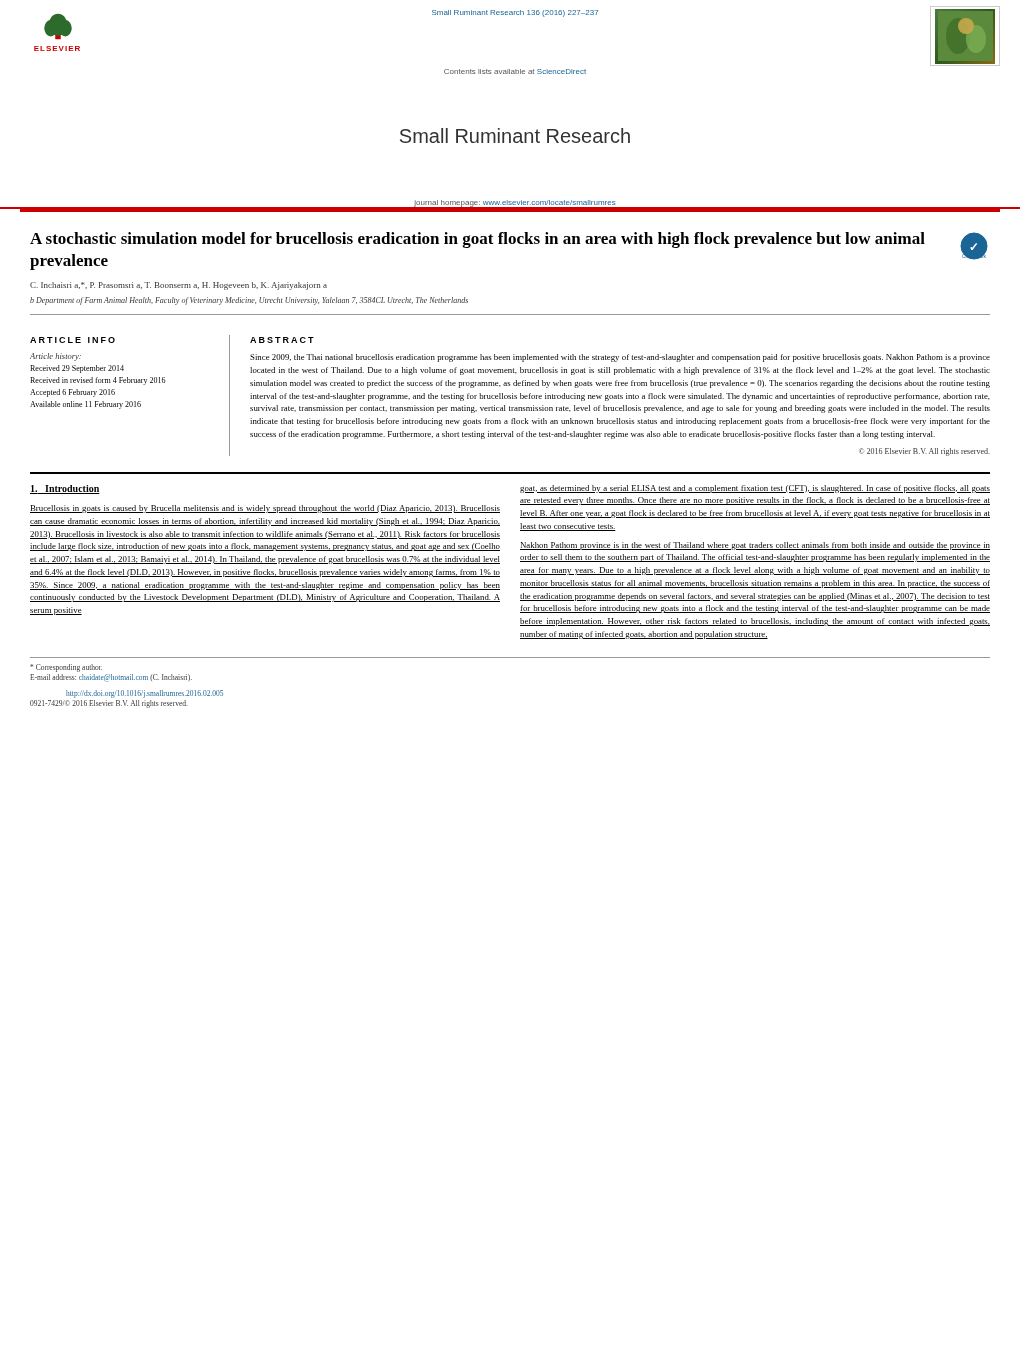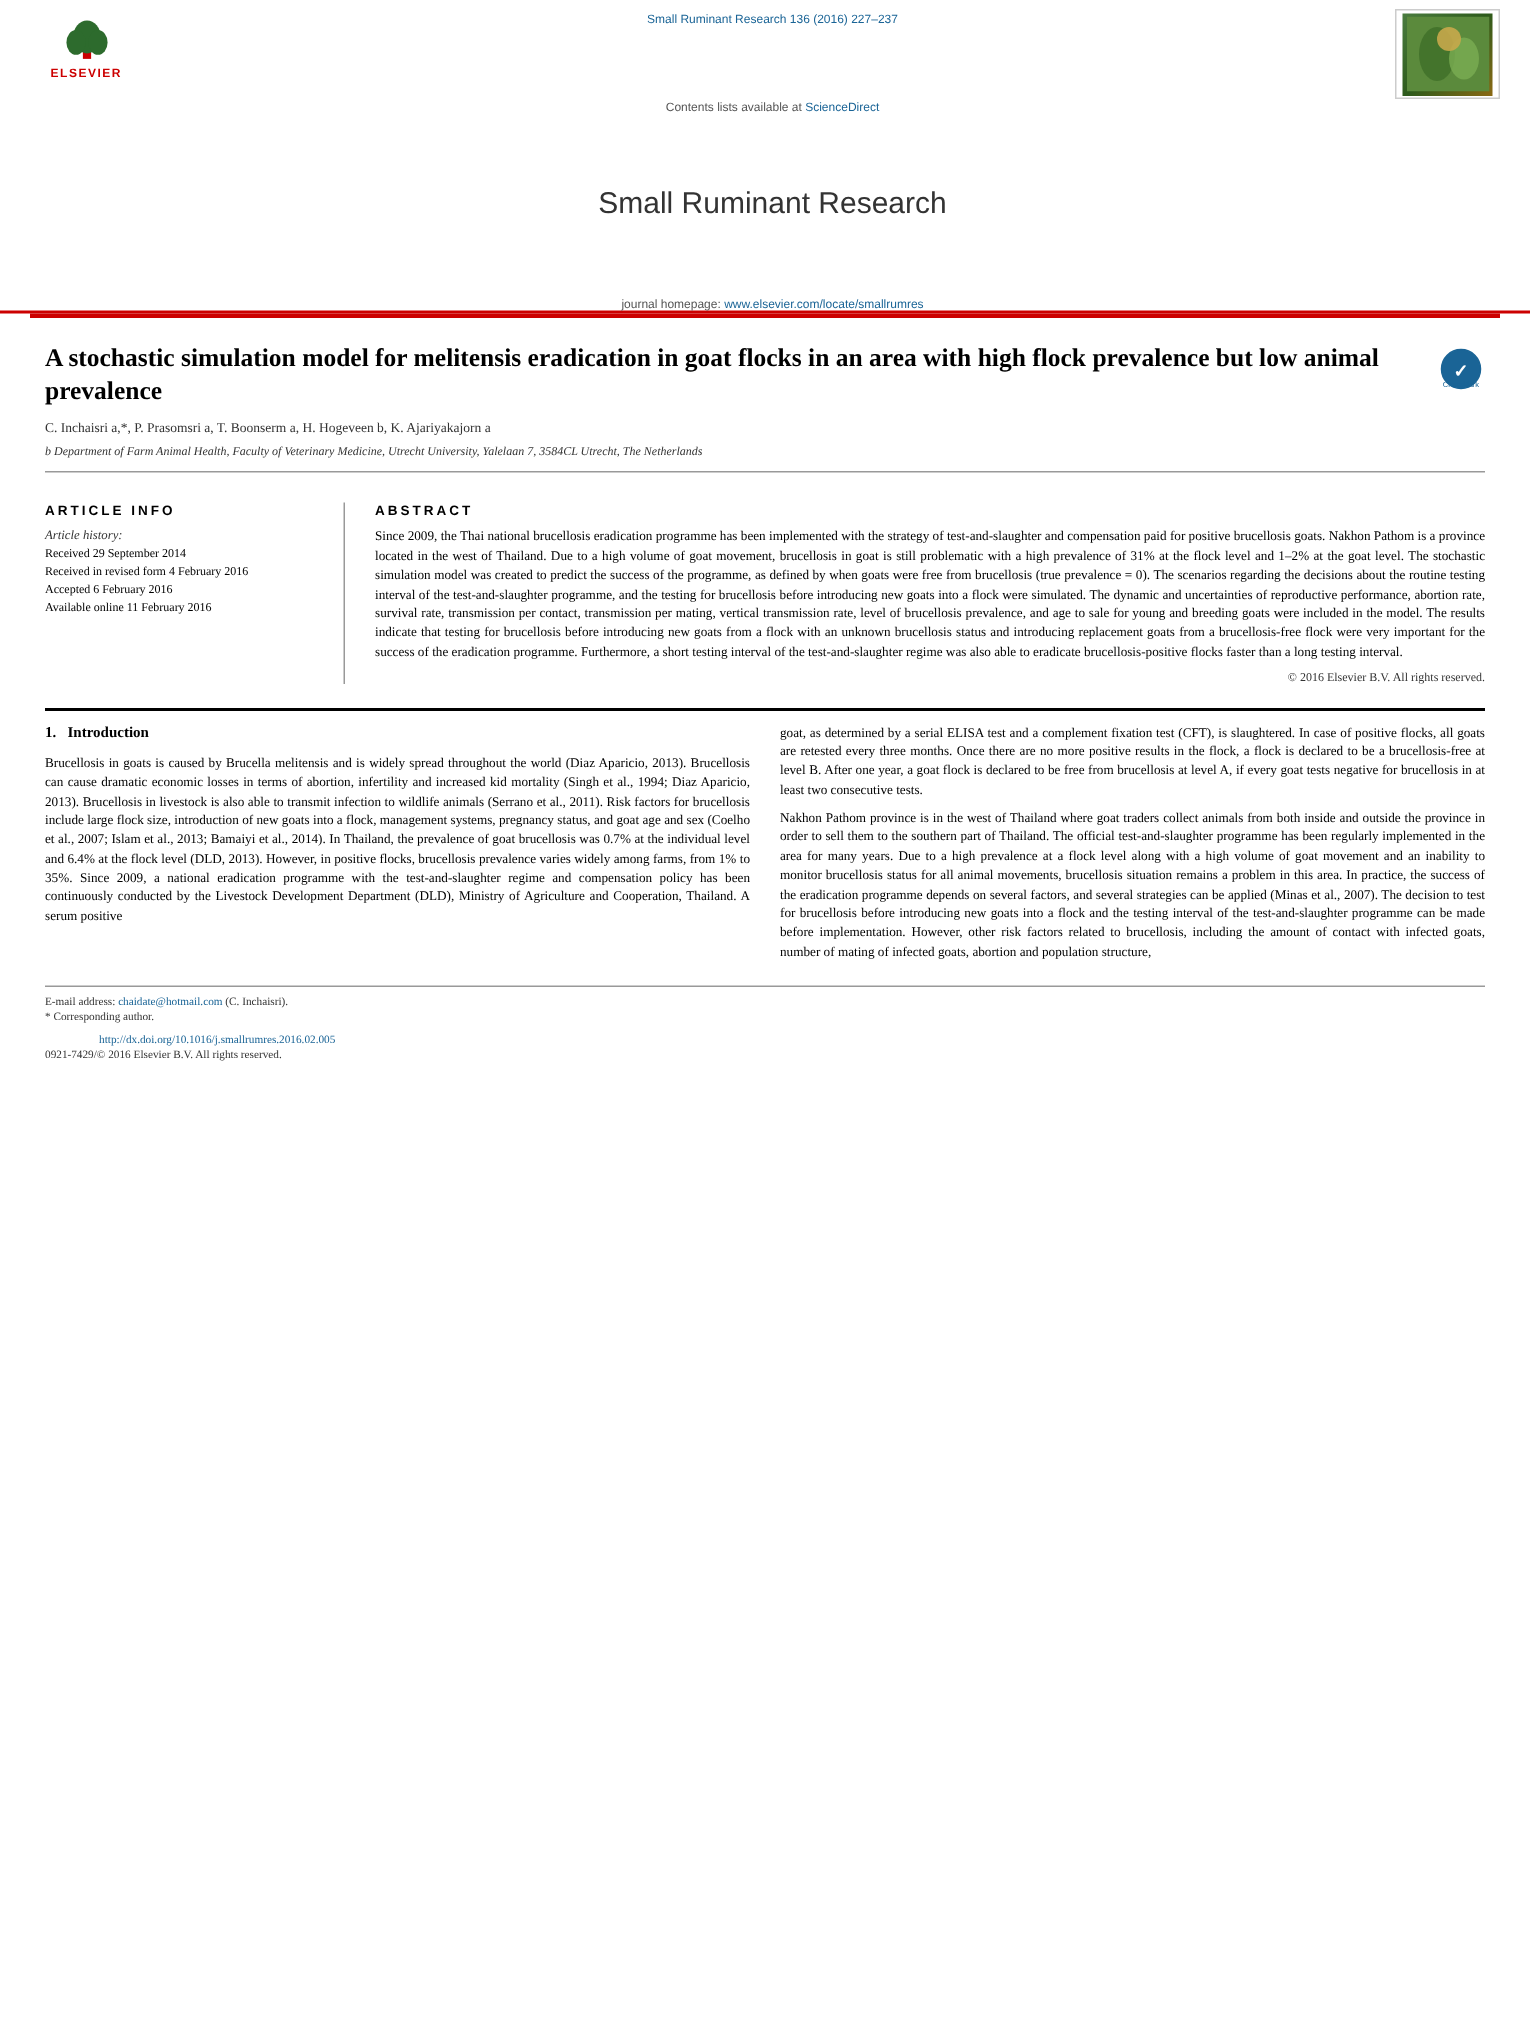--- a/index.html
+++ b/index.html
@@ -211,20 +211,21 @@
     }
     .body-two-col {
       display: flex;
       gap: 20px;
     }
     .body-col {
       flex: 1;
       font-size: 8.8px;
       line-height: 1.45;
       text-align: justify;
+      text-decoration: underline;
     }
     .body-section-title {
       font-size: 10px;
       font-weight: bold;
       margin-bottom: 6px;
       color: #000;
     }
     .body-text {
       font-size: 8.8px;
       line-height: 1.45;
@@ -286,21 +287,21 @@
       </svg>
     </div>
   </div>
 </div>
 
 <div class="red-border"></div>
 
 <div class="main-content">
 
   <div class="article-title-section">
-    <div class="article-title">A stochastic simulation model for melitensis eradication in goat flocks in an area with high flock prevalence but low animal prevalence</div>
+    <div class="article-title">A stochastic simulation model for brucellosis eradication in goat flocks in an area with high flock prevalence but low animal prevalence</div>
     <div class="crossmark-icon">
       <svg class="crossmark-svg" viewBox="0 0 28 28">
         <circle cx="14" cy="14" r="13" fill="#1a6496" stroke="#1a6496" stroke-width="1"></circle>
         <text x="14" y="19" text-anchor="middle" fill="white" font-size="12" font-family="Arial" font-weight="bold">✓</text>
         <text x="14" y="26" text-anchor="middle" fill="#1a6496" font-size="5" font-family="Arial">CrossMark</text>
       </svg>
     </div>
   </div>
 
   <div class="authors">
@@ -349,27 +350,27 @@
 
     <div class="body-col">
       <div class="body-text">goat, as determined by a serial ELISA test and a complement fixation test (CFT), is slaughtered. In case of positive flocks, all goats are retested every three months. Once there are no more positive results in the flock, a flock is declared to be a brucellosis-free at level B. After one year, a goat flock is declared to be free from brucellosis at level A, if every goat tests negative for brucellosis in at least two consecutive tests.</div>
       <div class="body-text">Nakhon Pathom province is in the west of Thailand where goat traders collect animals from both inside and outside the province in order to sell them to the southern part of Thailand. The official test-and-slaughter programme has been regularly implemented in the area for many years. Due to a high prevalence at a flock level along with a high volume of goat movement and an inability to monitor brucellosis status for all animal movements, brucellosis situation remains a problem in this area. In practice, the success of the eradication programme depends on several factors, and several strategies can be applied (Minas et al., 2007). The decision to test for brucellosis before introducing new goats into a flock and the testing interval of the test-and-slaughter programme can be made before implementation. However, other risk factors related to brucellosis, including the amount of contact with infected goats, number of mating of infected goats, abortion and population structure,</div>
     </div>
 
   </div>
 
   <div class="footer-section">
     <div class="footnote">
+      <span>* Corresponding author.</span>
+    </div>
+    <div class="footnote">
       <span>E-mail address:</span>
       <span style="color:#1a6496;">chaidate@hotmail.com</span>
       <span>(C. Inchaisri).</span>
     </div>
-    <div class="footnote">
-      <span>* Corresponding author.</span>
-    </div>
     <div style="margin-top:4px;">
       <span style="color:#1a6496; font-size:7.5px;padding-left:36px;">http://dx.doi.org/10.1016/j.smallrumres.2016.02.005</span>
     </div>
     <div>
       <span class="issn-text">0921-7429/© 2016 Elsevier B.V. All rights reserved.</span>
     </div>
   </div>
 
 </div>
 

